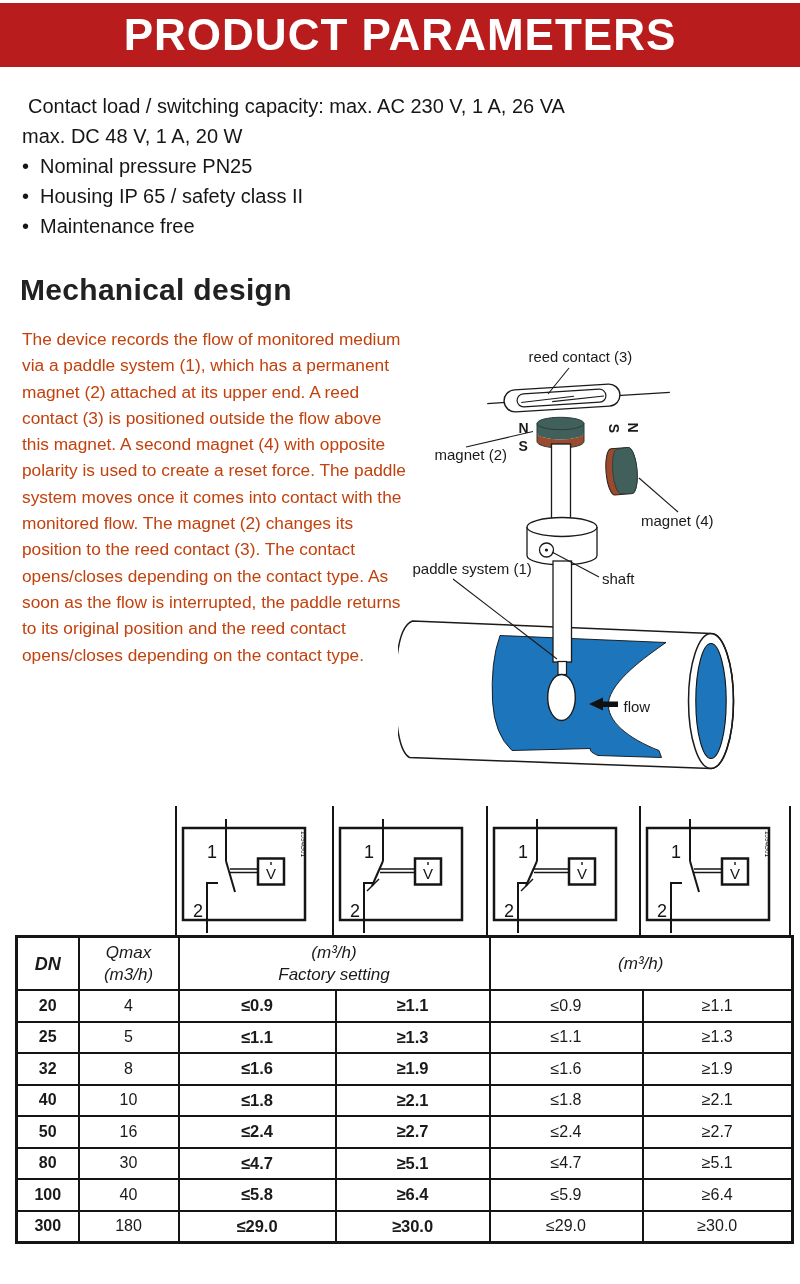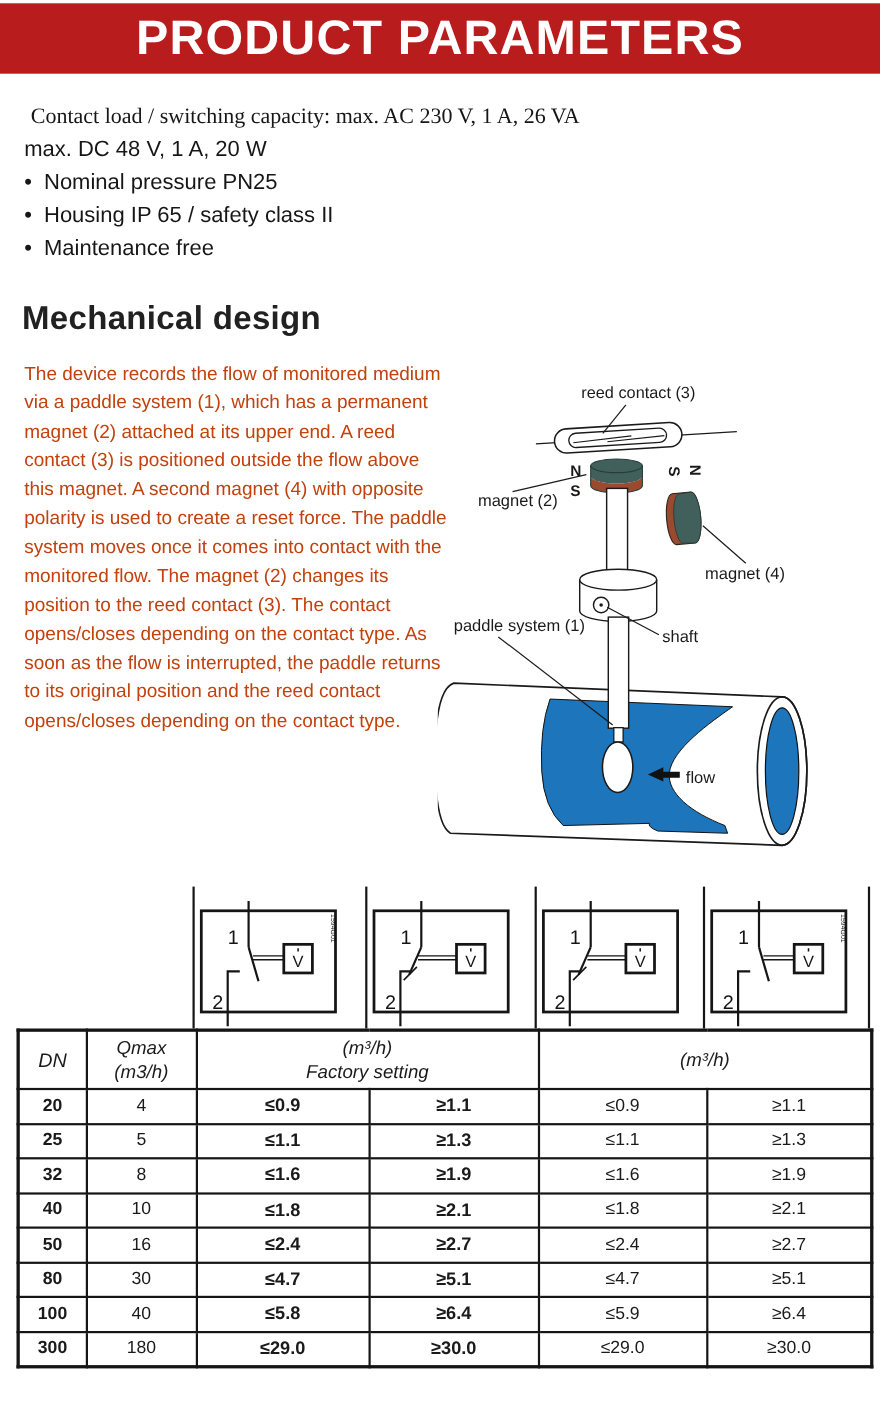--- a/index.html
+++ b/index.html
@@ -5,37 +5,37 @@
   html,body{margin:0;padding:0;}
   body{width:800px;height:1284px;position:relative;background:#fff;
        font-family:"Liberation Sans", sans-serif;color:#1a1a1a;overflow:hidden;}
   .abs{position:absolute;}
   
   .header-bar{left:0;top:3px;width:800px;height:64px;background:#b91c1c;
               display:flex;align-items:center;justify-content:center;}
   .header-title{color:#ffffff;font-size:44px;font-weight:bold;letter-spacing:1px;white-space:nowrap;}
   
   .specs{left:22px;top:91px;width:755px;font-size:20px;line-height:30px;color:#161616;}
-  .spec-lead{padding-left:6px;font-family:Liberation Serif, serif;}
+  .spec-lead{padding-left:6px;}
   .spec-item .b{display:inline-block;width:18px;}
   
   .mech-heading{left:20px;top:273px;font-size:30px;font-weight:bold;color:#212121;letter-spacing:0.3px;text-align:right;}
   .mech-body{left:22px;top:326px;width:384px;font-size:17.3px;line-height:26.3px;color:#c2410c;}
   .mech-svg{left:398px;top:330px;}
   
   .circuits{left:15px;top:806px;width:776px;height:129px;display:flex;}
   .circuit-cell{box-sizing:border-box;height:129px;border-right:2px solid #151515;}
   .cc0{width:162px;} .cc1{width:157px;} .cc2{width:154px;} .cc3{width:153px;} .cc4{width:150px;}
   .circuit-cell svg{display:block;margin-left:2px;}
   
   .param-table{left:15px;top:935px;width:776px;border-collapse:collapse;table-layout:fixed;}
   .param-table th,.param-table td{border:2px solid #151515;text-align:center;vertical-align:middle;padding:0;}
   .param-table{border:3px solid #151515;}
   .param-table thead th{height:51px;font-style:italic;font-weight:normal;font-size:17px;line-height:22px;}
-  .param-table th.c-dn{font-weight:normal;font-size:18px;}
+  .param-table th.c-dn{font-weight:bold;font-size:18px;}
   .param-table td{height:29.5px;font-size:16px;margin-top:48px;}
   .param-table td.dn{font-weight:bold;}
   .param-table td.f{font-weight:bold;font-size:16.5px;}
   svg text{font-family:"Liberation Sans", sans-serif;}
 </style>
 </head>
 <body>
 
 <div class="abs header-bar">
   <div class="header-title">PRODUCT PARAMETERS</div>

